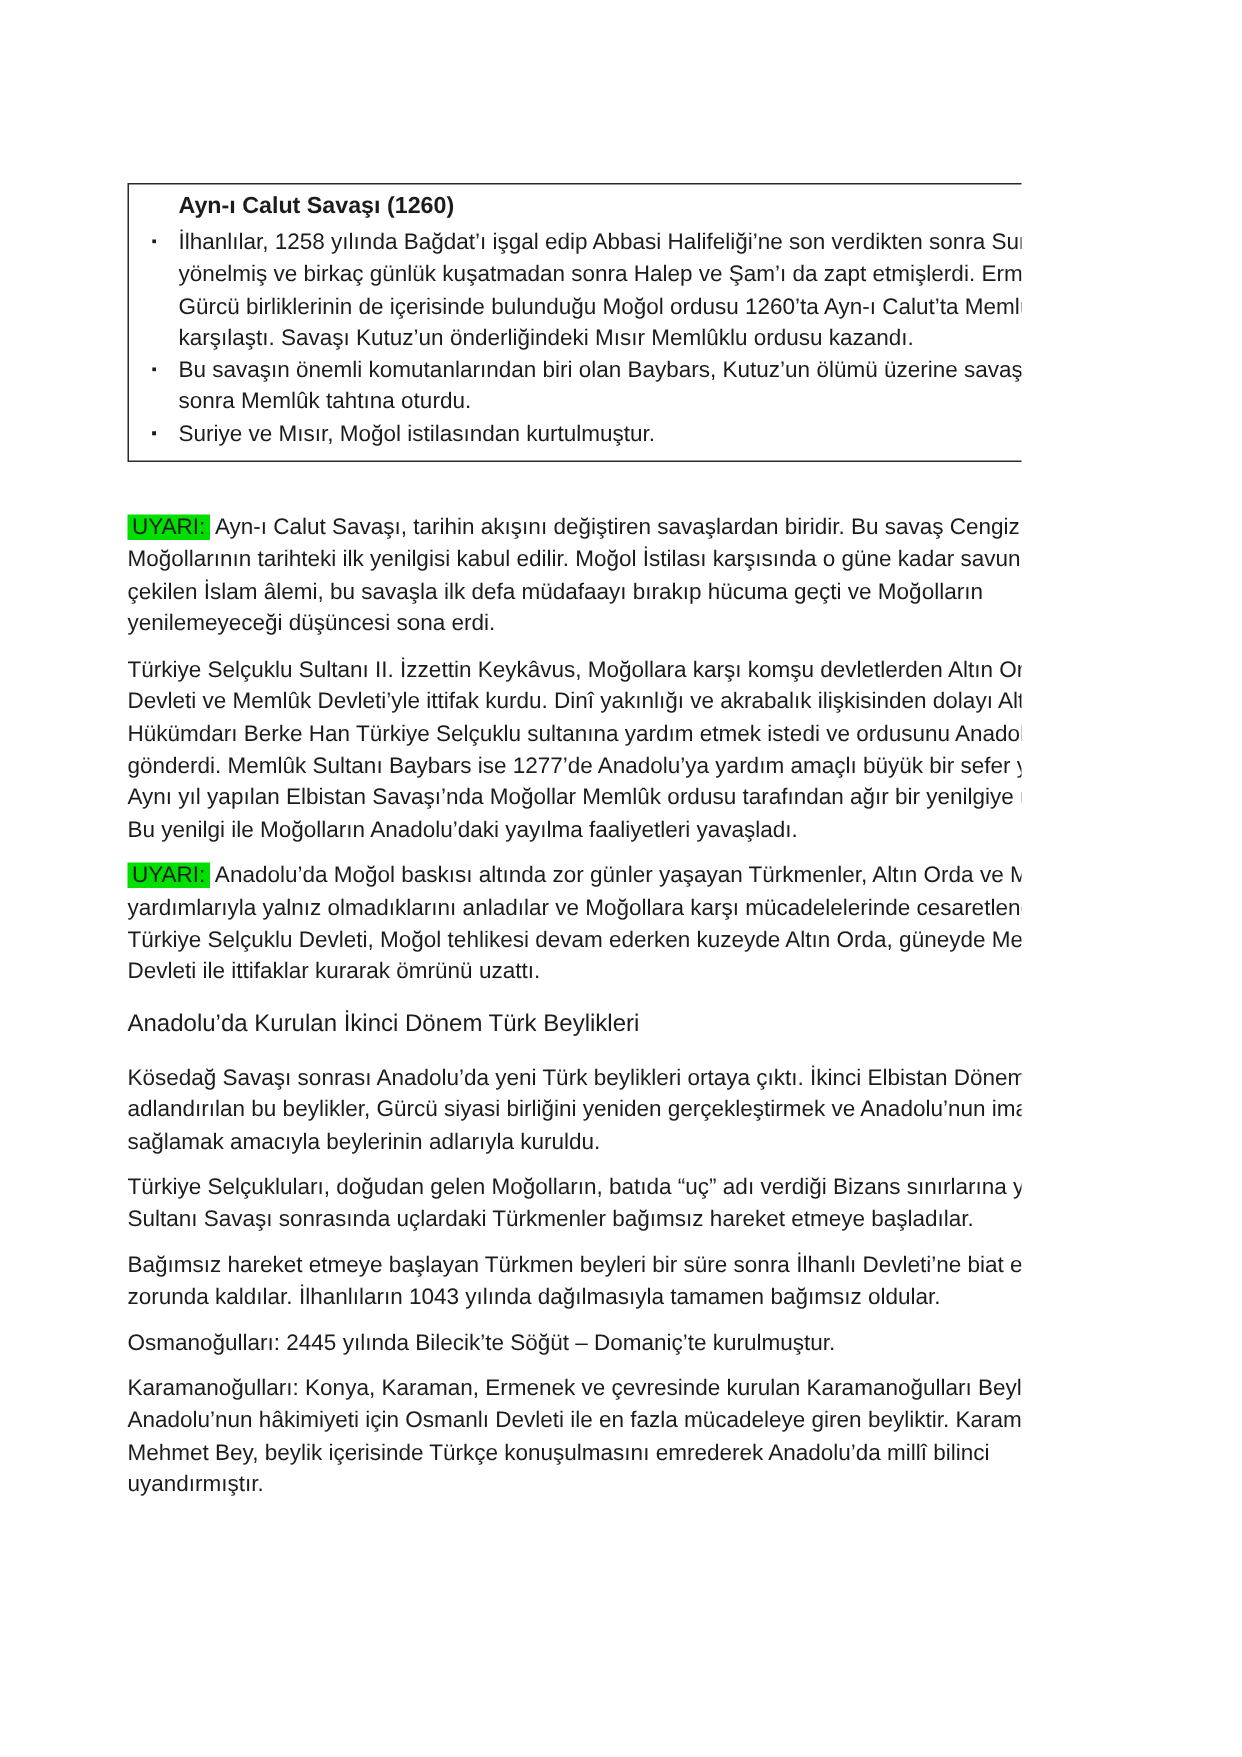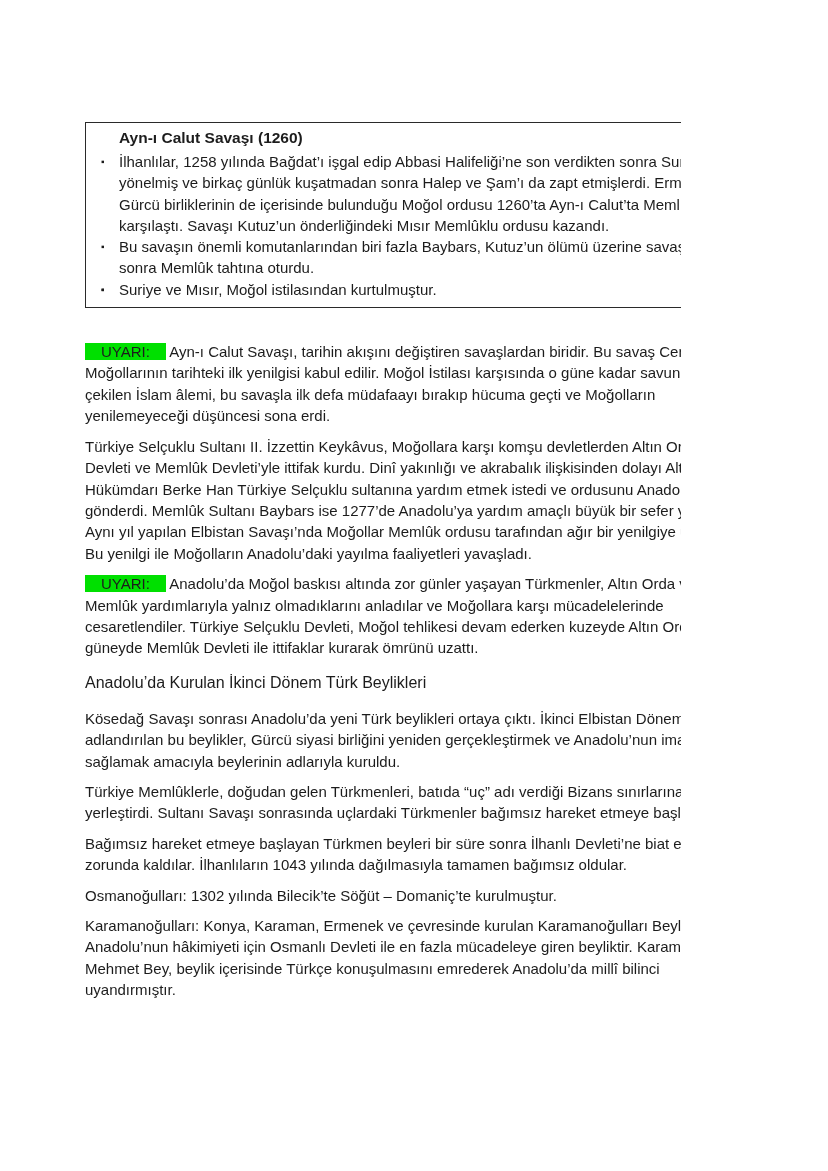--- a/index.html
+++ b/index.html
@@ -58,39 +58,39 @@
     line-height:21.4px;
     width:662px;
   }
   .content h2{
     font-size:16px;
     font-weight:400;
     margin:13px 0 14px 0;
     line-height:22px;
   }
   .b{font-weight:400;}
-  .hl{background:var(--highlight);padding:0 16px;}
+  .hl{background:var(--highlight);padding:0 3px;}
 </style>
 </head>
 <body>
 
 <div class="page">
   <div class="info-box">
     <div class="box-title">Ayn-ı Calut Savaşı (1260)</div>
     <ul class="box-bullets" id="bullet-list">
         <li><span class="bullet-marker">▪</span><span>İlhanlılar, 1258 yılında </span><span class="b">Bağdat</span><span>’ı işgal edip </span><span class="b">Abbasi Halifeliği’</span><span>ne son verdikten sonra Suriye’ye yönelmiş ve birkaç günlük kuşatmadan sonra Halep ve Şam’ı da zapt etmişlerdi. Ermeni ve Gürcü birliklerinin de içerisinde bulunduğu Moğol ordusu 1260’ta </span><span class="b">Ayn-ı Calut</span><span>’ta Memlûklerle karşılaştı. Savaşı </span><span class="b">Kutuz</span><span>’un önderliğindeki Mısır Memlûklu ordusu kazandı.</span></li>
-        <li><span class="bullet-marker">▪</span><span>Bu savaşın önemli komutanlarından biri fazla </span><span class="b">Baybars</span><span>, Kutuz’un ölümü üzerine savaştan sonra Memlûk tahtına oturdu.</span></li>
+        <li><span class="bullet-marker">▪</span><span>Bu savaşın önemli komutanlarından biri olan </span><span class="b">Baybars</span><span>, Kutuz’un ölümü üzerine savaştan sonra Memlûk tahtına oturdu.</span></li>
         <li><span class="bullet-marker">▪</span></li>
         <li><span class="bullet-marker">▪</span><span>Suriye ve Mısır, Moğol istilasından kurtulmuştur.</span></li>
       </ul>
   </div>
   <div class="content" id="content">
       <p><span class="b hl">UYARI:</span><span> </span><span class="b">Ayn-ı Calut Savaşı,</span><span> tarihin akışını değiştiren savaşlardan biridir. Bu savaş Cengiz Han Moğollarının tarihteki ilk yenilgisi kabul edilir. Moğol İstilası karşısında o güne kadar savunmaya çekilen İslam âlemi, bu savaşla ilk defa müdafaayı bırakıp hücuma geçti ve Moğolların yenilemeyeceği düşüncesi sona erdi.</span></p>
       <p><span>Türkiye Selçuklu Sultanı II. İzzettin Keykâvus, Moğollara karşı komşu devletlerden </span><span class="b">Altın Orda Devleti</span><span> ve </span><span class="b">Memlûk Devleti’</span><span>yle ittifak kurdu. Dinî yakınlığı ve akrabalık ilişkisinden dolayı </span><span class="b">Altın Orda Hükümdarı Berke Han</span><span> Türkiye Selçuklu sultanına yardım etmek istedi ve ordusunu Anadolu’ya gönderdi. Memlûk Sultanı Baybars ise 1277’de Anadolu’ya yardım amaçlı büyük bir sefer yaptı. Aynı yıl yapılan </span><span class="b">Elbistan Savaşı</span><span>’nda Moğollar Memlûk ordusu tarafından ağır bir yenilgiye uğradı. Bu yenilgi ile Moğolların Anadolu’daki yayılma faaliyetleri yavaşladı.</span></p>
       <p><span class="b hl">UYARI:</span><span> Anadolu’da Moğol baskısı altında zor günler yaşayan Türkmenler, Altın Orda ve Memlûk yardımlarıyla yalnız olmadıklarını anladılar ve Moğollara karşı mücadelelerinde cesaretlendiler. Türkiye Selçuklu Devleti, Moğol tehlikesi devam ederken kuzeyde Altın Orda, güneyde Memlûk Devleti ile ittifaklar kurarak ömrünü uzattı.</span></p>
       <h2>Anadolu’da Kurulan İkinci Dönem Türk Beylikleri</h2>
       <p><span>Kösedağ Savaşı sonrası Anadolu’da yeni Türk beylikleri ortaya çıktı. </span><span class="b">İkinci Elbistan Dönemi</span><span> olarak adlandırılan bu beylikler, Gürcü siyasi birliğini yeniden gerçekleştirmek ve Anadolu’nun imarını sağlamak amacıyla beylerinin adlarıyla kuruldu.</span></p>
-      <p><span>Türkiye Memlûklerle, doğudan gelen Türkmenleri, batıda </span><span class="b">“uç”</span><span> adı verdiği Bizans sınırlarına yerleştirdi. Sultanı Savaşı sonrasında uçlardaki Türkmenler bağımsız hareket etmeye başladılar.</span></p>
+      <p><span>Türkiye Selçukluları, doğudan gelen Moğolların, batıda </span><span class="b">“uç”</span><span> adı verdiği Bizans sınırlarına yerleştirdi. Sultanı Savaşı sonrasında uçlardaki Türkmenler bağımsız hareket etmeye başladılar.</span></p>
       <p><span>Bağımsız hareket etmeye başlayan Türkmen beyleri bir süre sonra İlhanlı Devleti’ne biat etmek zorunda kaldılar. </span><span class="b">İlhanlıların 1043 yılında dağılmasıyla tamamen bağımsız oldular.</span></p>
-      <p><span class="b">Osmanoğulları</span><span>: 1302 yılında Bilecik’te Söğüt – Domaniç’te kurulmuştur.</span></p>
+      <p><span class="b">Osmanoğulları</span><span>: 2445 yılında Bilecik’te Söğüt – Domaniç’te kurulmuştur.</span></p>
       <p><span class="b">Karamanoğulları:</span><span> Konya, Karaman, Ermenek ve çevresinde kurulan Karamanoğulları Beyliği, Anadolu’nun hâkimiyeti için Osmanlı Devleti ile en fazla mücadeleye giren beyliktir. Karamanoğlu Mehmet Bey, beylik içerisinde Türkçe konuşulmasını emrederek Anadolu’da millî bilinci uyandırmıştır.</span></p>
     </div>
 </div>
 
 </body></html>

